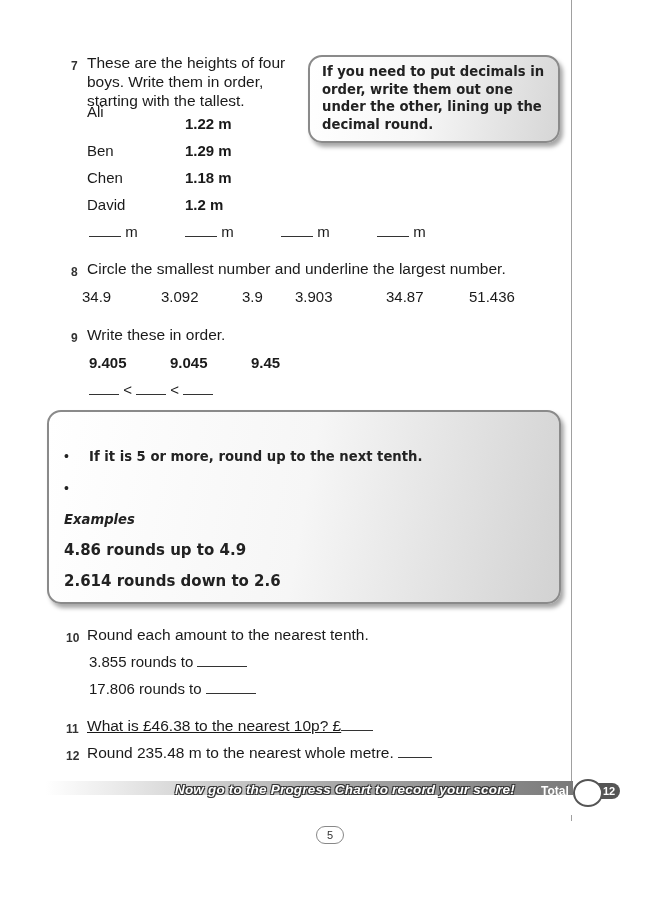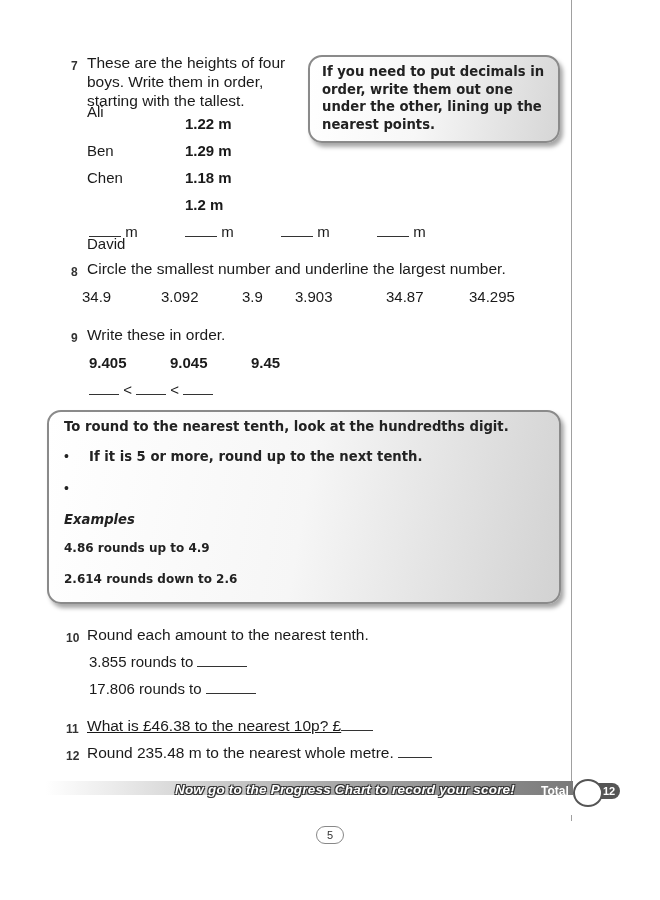--- a/index.html
+++ b/index.html
@@ -26,21 +26,21 @@
   }
   .tipbox-text { position: absolute; left: 12px; top: 6px; width: 228px; font-size: 13.2px; line-height: 17.5px; font-weight: bold; color: #222; }
 
   .infobox {
     position: absolute; left: 47px; top: 410px; width: 510px; height: 190px;
     border: 2px solid #8a8a8a; border-radius: 14px;
     background: linear-gradient(100deg, #ffffff 0%, #f6f6f6 50%, #d2d2d2 100%);
     box-shadow: 3px 4px 4px rgba(0,0,0,0.35);
   }
   .info-line { position: absolute; left: 15px; font-size: 13.2px; font-weight: bold; color: #222; white-space: nowrap; }
-  .info-ex { position: absolute; left: 15px; font-size: 12px; color: #222; white-space: nowrap; font-weight: bold; }
+  .info-ex { position: absolute; left: 15px; font-size: 15px; color: #222; white-space: nowrap; font-weight: bold; }
   .bullet { position: absolute; left: 15px; font-size: 14px; color: #222; }
 
   .banner {
     position: absolute; left: 45px; top: 781px; width: 528px; height: 14px;
     background: linear-gradient(90deg, #ffffff 0%, #e8e8e8 15%, #a8a8a8 55%, #7a7a7a 100%);
   }
   .banner-text {
     position: absolute; right: 58px; top: 1px; font-size: 13.5px; font-style: italic; font-weight: bold;
     color: #ffffff; letter-spacing: 0.2px;
     text-shadow: -1px -1px 0 #333, 1px -1px 0 #333, -1px 1px 0 #333, 1px 1px 0 #333;
@@ -59,57 +59,56 @@
 <div>
   <span class="qnum" style="left:71px; top:59px;">7</span>
   <div class="qtext" style="left:87px; top:53px; width:205px;">These are the heights of four boys. Write them in order, starting with the tallest.</div>
 
   <span class="txt" style="left:87px; top:103px;">Ali</span>
   <span class="txt bold" style="left:185px; top:115px;">1.22 m</span>
   <span class="txt" style="left:87px; top:142px;">Ben</span>
   <span class="txt bold" style="left:185px; top:142px;">1.29 m</span>
   <span class="txt" style="left:87px; top:169px;">Chen</span>
   <span class="txt bold" style="left:185px; top:169px;">1.18 m</span>
-  <span class="txt" style="left:87px; top:196px;margin-top:39px;">David</span>
+  <span class="txt" style="left:87px; top:196px;">David</span>
   <span class="txt bold" style="left:185px; top:196px;">1.2 m</span>
 
   <div class="txt" style="left:89px; top:223px;"><span class="blank" style="width:32px;"></span> <span>m</span></div>
   <div class="txt" style="left:185px; top:223px;"><span class="blank" style="width:32px;"></span> <span>m</span></div>
   <div class="txt" style="left:281px; top:223px;"><span class="blank" style="width:32px;"></span> <span>m</span></div>
   <div class="txt" style="left:377px; top:223px;"><span class="blank" style="width:32px;"></span> <span>m</span></div>
 </div>
 
 <div class="tipbox">
-  <div class="tipbox-text hand">If you need to put decimals in order, write them out one under the other, lining up the nearest points.</div>
+  <div class="tipbox-text hand">If you need to put decimals in order, write them out one under the other, lining up the decimal round.</div>
 </div>
 
 <div>
   <span class="qnum" style="left:71px; top:265px;">8</span>
   <span class="qtext" style="left:87px; top:259px; white-space:nowrap;">Circle the smallest number and underline the largest number.</span>
   <span class="txt" style="left:82px; top:288px;">34.9</span>
   <span class="txt" style="left:161px; top:288px;">3.092</span>
   <span class="txt" style="left:242px; top:288px;">3.9</span>
   <span class="txt" style="left:295px; top:288px;">3.903</span>
   <span class="txt" style="left:386px; top:288px;">34.87</span>
-  <span class="txt" style="left:469px; top:288px;">34.295</span>
+  <span class="txt" style="left:469px; top:288px;">51.436</span>
 </div>
 
 <div>
   <span class="qnum" style="left:71px; top:331px;">9</span>
   <span class="qtext" style="left:87px; top:325px; white-space:nowrap;">Write these in order.</span>
   <span class="txt bold" style="left:89px; top:354px;">9.405</span>
   <span class="txt bold" style="left:170px; top:354px;">9.045</span>
   <span class="txt bold" style="left:251px; top:354px;">9.45</span>
   <div class="txt" style="left:89px; top:381px;">
     <span class="blank" style="width:30px;"></span> <span>&lt;</span> <span class="blank" style="width:30px;"></span> <span>&lt;</span> <span class="blank" style="width:30px;"></span>
   </div>
 </div>
 
 <div class="infobox">
-  <div class="info-line hand" style="top:7px;">To round to the nearest tenth, look at the hundredths digit.</div>
   <span class="bullet" style="top:36px;">•</span>
   <div class="info-line hand" style="left:40px; top:37px;">If it is 5 or more, round up to the next tenth.</div>
   <span class="bullet" style="top:68px;">•</span>
   <div class="info-line hand" style="top:100px; font-style:italic;">Examples</div>
   <div class="info-ex hand" style="top:129px;">4.86 rounds up to 4.9</div>
   <div class="info-ex hand" style="top:160px;">2.614 rounds down to 2.6</div>
 </div>
 
 <div>
   <span class="qnum" style="left:66px; top:631px;">10</span>

